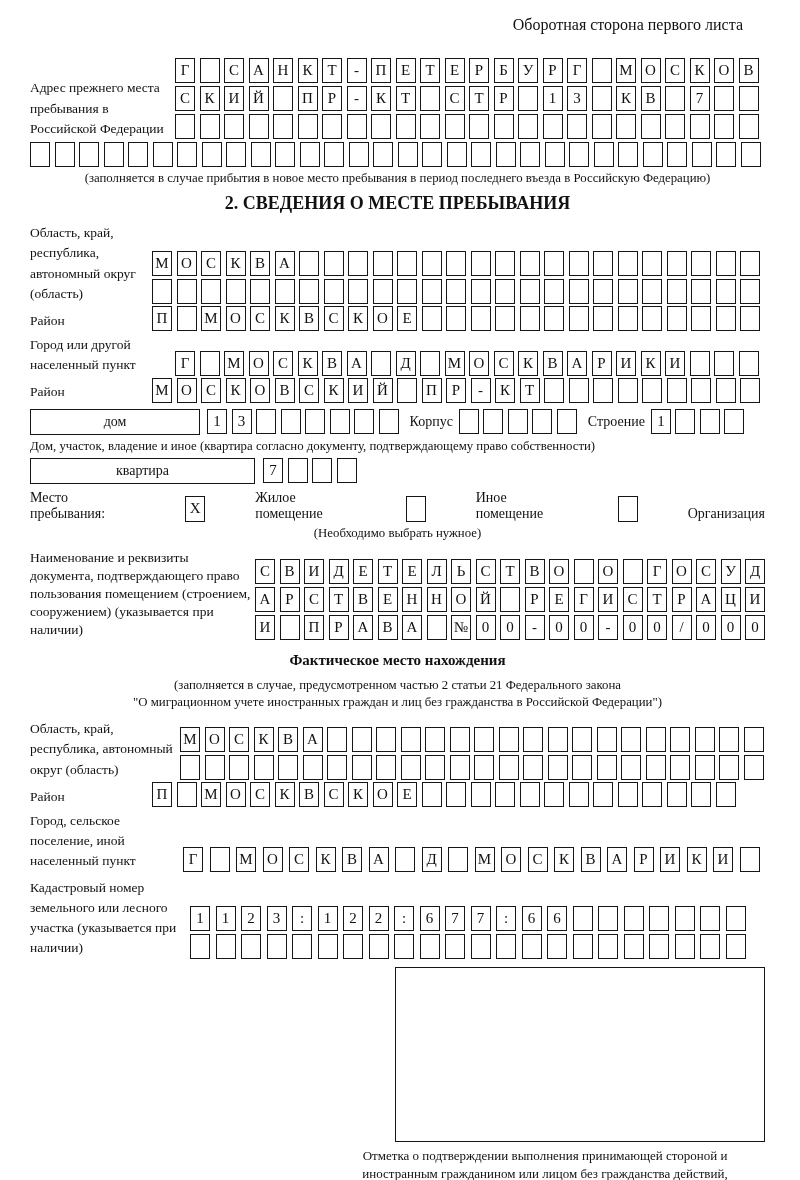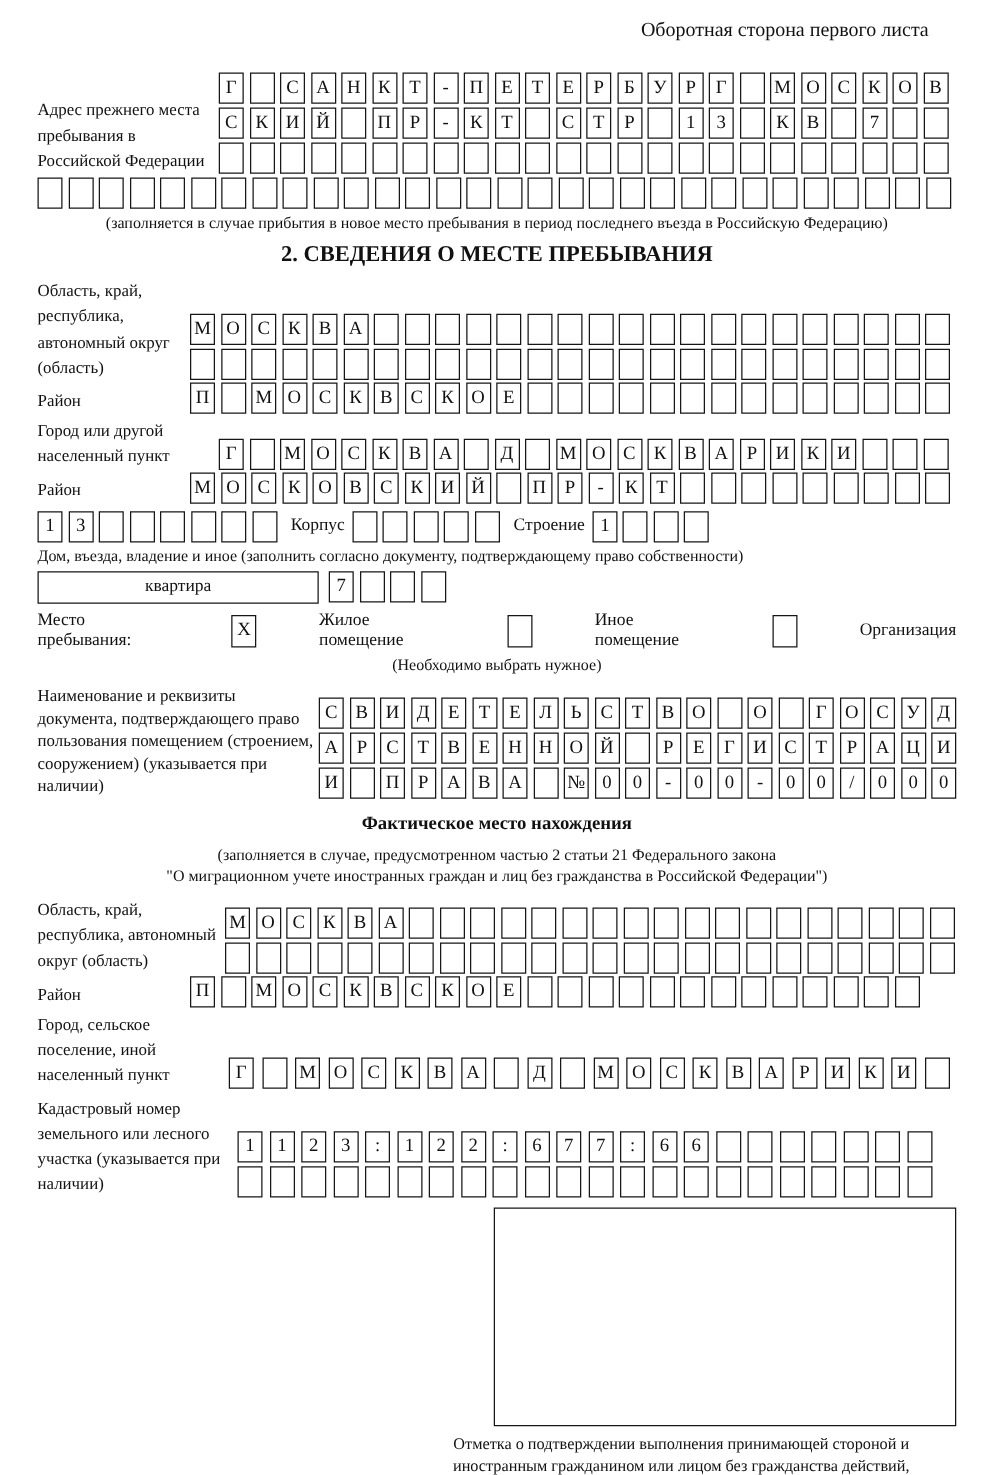--- a/index.html
+++ b/index.html
@@ -24,21 +24,21 @@
   .note{font-size:12.8px;text-align:center;margin-top:4px;margin-bottom:2px;}
   .sec-title{font-size:18px;font-weight:bold;text-align:center;margin:7px 0 7px 0;}
   .mid-title{font-size:15px;font-weight:bold;text-align:center;margin:12px 0 8px 0;}
   .houserow{display:flex;align-items:center;margin-top:6px;}
   .labelbox{box-sizing:border-box;border:1.5px solid #161616;height:26px;display:flex;align-items:center;justify-content:center;
             font-size:14px;}
   .lb170{width:170px;margin-right:7px;}
   .lb197{width:225px;margin-right:8px;}
   .inline-label{font-size:14px;margin:0 6px 0 11px;}
   .caption{font-size:12.8px;margin-top:4px;margin-bottom:2px;}
-  .stayrow{display:flex;align-items:center;margin-top:6px;font-size:14px;gap:36px;}
+  .stayrow{display:flex;align-items:flex-end;margin-top:6px;font-size:14px;gap:36px;}
   .checkbox{box-sizing:border-box;width:22px;height:26px;border:1.5px solid #161616;display:flex;align-items:center;justify-content:center;
             font-size:15px;margin:0 14px;}
   .staylabel{font-size:14px;}
   .optlabel{font-size:14px;}
   .mt6{margin-top:6px;}
   .mt4{margin-top:4px;}
   .mt2{margin-top:2px;}
   .notes2{font-size:12.8px;text-align:center;line-height:1.35;margin-bottom:6px;}
   .stampbox{box-sizing:border-box;width:370px;height:175px;border:1.6px solid #161616;margin-left:auto;margin-top:8px;}
   .stamp-caption{width:440px;margin-left:auto;margin-top:5px;font-size:13px;text-align:center;line-height:1.4;}
@@ -315,20 +315,21 @@
         <span class="cell"></span>
         <span class="cell"></span>
         <span class="cell"></span>
         <span class="cell"></span>
         <span class="cell"></span>
         <span class="cell"></span>
       </div>
   </div>
 
   <div class="houserow">
+    <div class="labelbox lb170">дом</div>
     <div class="cells">
         <span class="cell">1</span>
         <span class="cell">3</span>
         <span class="cell"></span>
         <span class="cell"></span>
         <span class="cell"></span>
         <span class="cell"></span>
         <span class="cell"></span>
         <span class="cell"></span>
       </div>
@@ -341,21 +342,21 @@
         <span class="cell"></span>
       </div>
     <div class="inline-label">Строение</div>
     <div class="cells">
         <span class="cell">1</span>
         <span class="cell"></span>
         <span class="cell"></span>
         <span class="cell"></span>
       </div>
   </div>
-  <div class="caption">Дом, въезда, владение и иное (заполнить согласно документу, подтверждающему право собственности)</div>
+  <div class="caption">Дом, участок, владение и иное (квартира согласно документу, подтверждающему право собственности)</div>
 
   <div class="houserow mt4">
     <div class="labelbox lb197">квартира</div>
     <div class="cells">
         <span class="cell">7</span>
         <span class="cell"></span>
         <span class="cell"></span>
         <span class="cell"></span>
       </div>
   </div>

